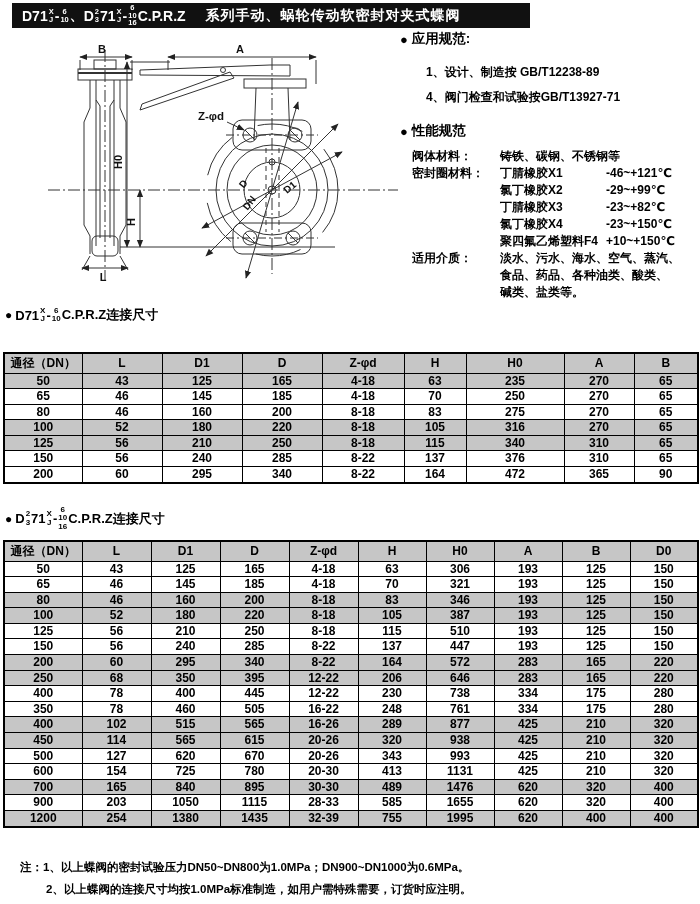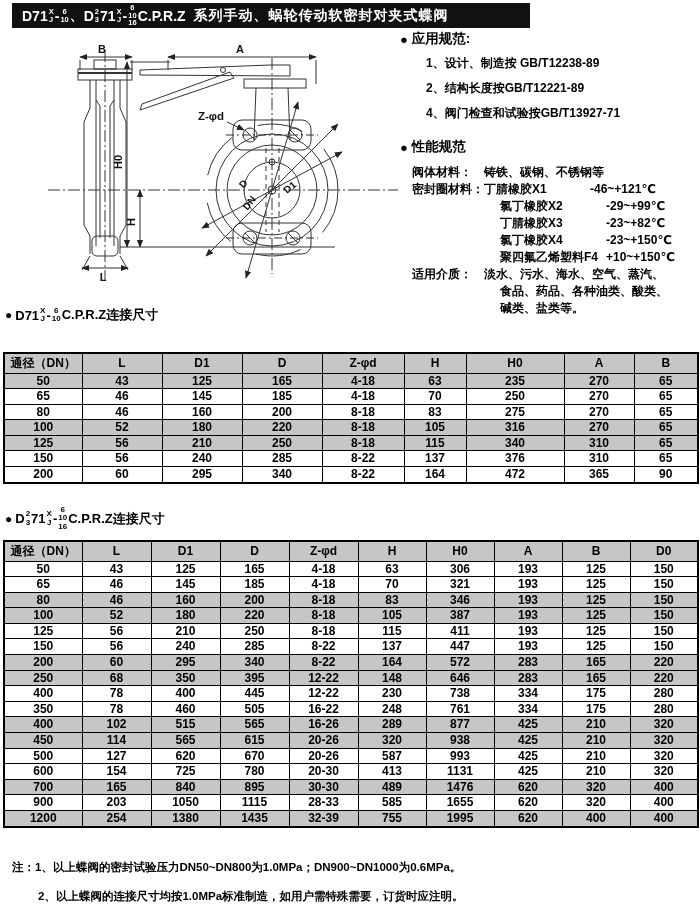--- a/index.html
+++ b/index.html
@@ -14,63 +14,63 @@
     position:relative;width:700px;height:904px;overflow:hidden;
     font-family:"Liberation Sans","DejaVu Sans",sans-serif;color:#000;
   }
   
   .banner{
     position:absolute;left:12px;top:3px;width:518px;height:25px;
     background:var(--banner-bg);color:var(--banner-fg);
     display:flex;align-items:center;padding-left:10px;
   }
   .banner .t{font-weight:bold;font-size:14px;white-space:pre;}
-  .banner .series{margin-left:8px;letter-spacing:1px;}
+  .banner .series{margin-left:20px;letter-spacing:1px;}
   .frac{
     display:inline-flex;flex-direction:column;align-items:center;justify-content:center;
     font-size:7.5px;font-weight:bold;line-height:1.05;margin:0 1px;vertical-align:middle;
   }
   
   .section-label{
     position:absolute;left:5px;display:flex;align-items:center;
     font-weight:bold;font-size:13px;
   }
   .section-label .bullet{font-size:12px;margin-right:3px;}
   .section-label .t{font-weight:bold;font-size:13px;white-space:pre;}
   .section-label .frac{font-size:8px;}
   #section1{top:306px;}
   #section2{top:506px;}
   
   .specs{position:absolute;left:400px;top:30px;width:298px;}
   .spec-heading{display:flex;align-items:center;font-weight:bold;font-size:13.5px;}
   .spec-heading .bullet{font-size:13px;margin-right:4px;}
-  .app-items{margin:3px 0 0 26px;}
+  .app-items{margin:12px 0 0 26px;}
   .app-items .item{font-size:12px;line-height:25px;font-weight:bold;white-space:pre;}
   .perf{margin-top:12px;}
   .perf-body{margin:8px 0 0 12px;}
   .pline{font-size:12px;line-height:17px;font-weight:bold;white-space:pre;display:flex;}
-  .pline .plabel{display:inline-block;width:72px;flex:none;}
+  .pline .plabel{display:inline-block;width:88px;flex:none;}
   .pline .sname{display:inline-block;width:106px;flex:none;}
   .pline.indent{padding-left:88px;}
   
   table.dims{
     position:absolute;left:3px;width:694px;border-collapse:collapse;table-layout:fixed;
     border:2px solid var(--line);
   }
   #table1{top:352px;}
   #table2{top:540px;}
   table.dims th,table.dims td{
     border:1px solid var(--line);text-align:center;padding:0;overflow:hidden;
   }
   table.dims th{background:var(--shade);font-size:12px;font-weight:bold;height:20px;margin-left:16px;}
   table.dims td{font-size:12px;height:14.6px;line-height:14.6px;font-weight:bold;}
   table.dims tr.shaded td{background:var(--shade);}
   
-  .notes{position:absolute;left:12px;top:860px;font-size:11.5px;font-weight:bold;}
-  .notes .n2{margin-left:26px;margin-top:14px;}
+  .notes{position:absolute;left:20px;top:860px;font-size:11.5px;font-weight:bold;}
+  .notes .n2{margin-left:26px;margin-top:7px;}
   
   .drawing{position:absolute;left:30px;top:40px;width:375px;height:265px;}
   svg text{font-family:"Liberation Sans","DejaVu Sans",sans-serif;font-weight:bold;fill:#111;}
 </style>
 </head>
 <body>
 
 <div class="banner">
   <span class="t">D71</span>
   <span class="frac">
@@ -196,21 +196,20 @@
 </svg>
 </div>
 
 <div class="specs">
   <div class="spec-heading">
     <span class="bullet">●</span>
     <span>应用规范:</span>
   </div>
   <div class="app-items">
     <div class="item">1、设计、制造按 GB/T12238-89</div>
-    <div class="item">2、结构长度按GB/T12221-89</div>
     <div class="item">4、阀门检查和试验按GB/T13927-71</div>
   </div>
 
   <div class="perf">
     <div class="spec-heading">
       <span class="bullet">●</span>
       <span>性能规范</span>
     </div>
     <div class="perf-body">
       <div class="pline">
@@ -470,21 +469,21 @@
         <td>125</td>
         <td>150</td>
       </tr>
       <tr>
         <td>125</td>
         <td>56</td>
         <td>210</td>
         <td>250</td>
         <td>8-18</td>
         <td>115</td>
-        <td>411</td>
+        <td>510</td>
         <td>193</td>
         <td>125</td>
         <td>150</td>
       </tr>
       <tr>
         <td>150</td>
         <td>56</td>
         <td>240</td>
         <td>285</td>
         <td>8-22</td>
@@ -505,21 +504,21 @@
         <td>283</td>
         <td>165</td>
         <td>220</td>
       </tr>
       <tr class="shaded">
         <td>250</td>
         <td>68</td>
         <td>350</td>
         <td>395</td>
         <td>12-22</td>
-        <td>148</td>
+        <td>206</td>
         <td>646</td>
         <td>283</td>
         <td>165</td>
         <td>220</td>
       </tr>
       <tr>
         <td>400</td>
         <td>78</td>
         <td>400</td>
         <td>445</td>
@@ -565,21 +564,21 @@
         <td>425</td>
         <td>210</td>
         <td>320</td>
       </tr>
       <tr>
         <td>500</td>
         <td>127</td>
         <td>620</td>
         <td>670</td>
         <td>20-26</td>
-        <td>587</td>
+        <td>343</td>
         <td>993</td>
         <td>425</td>
         <td>210</td>
         <td>320</td>
       </tr>
       <tr>
         <td>600</td>
         <td>154</td>
         <td>725</td>
         <td>780</td>

